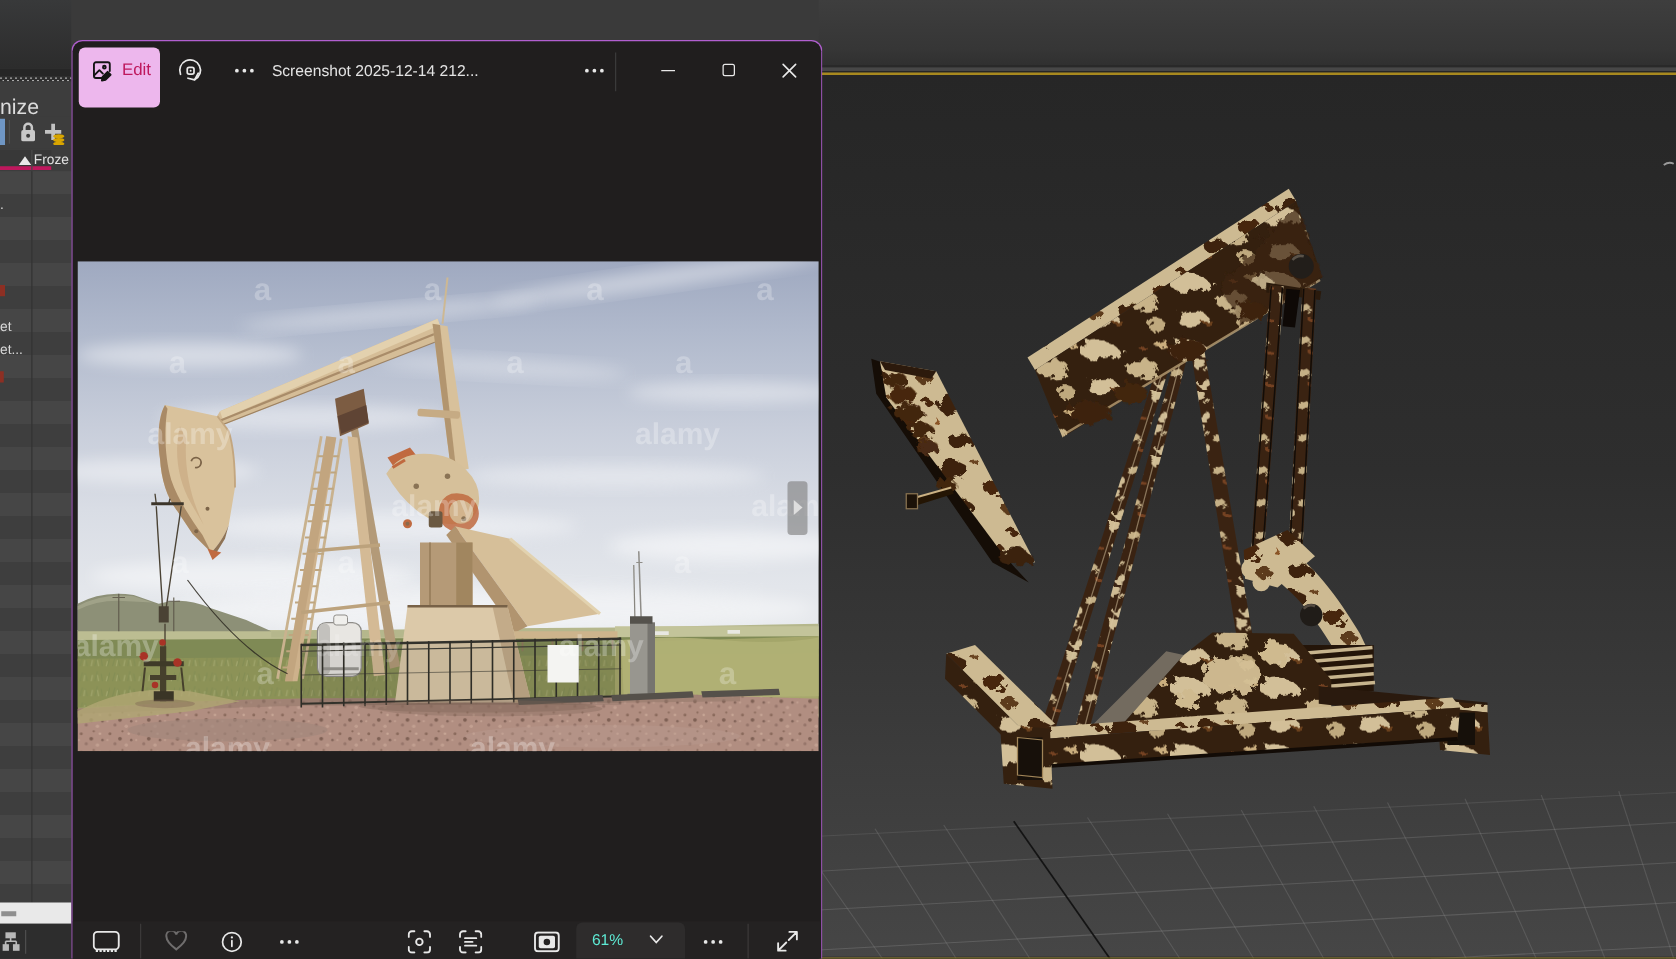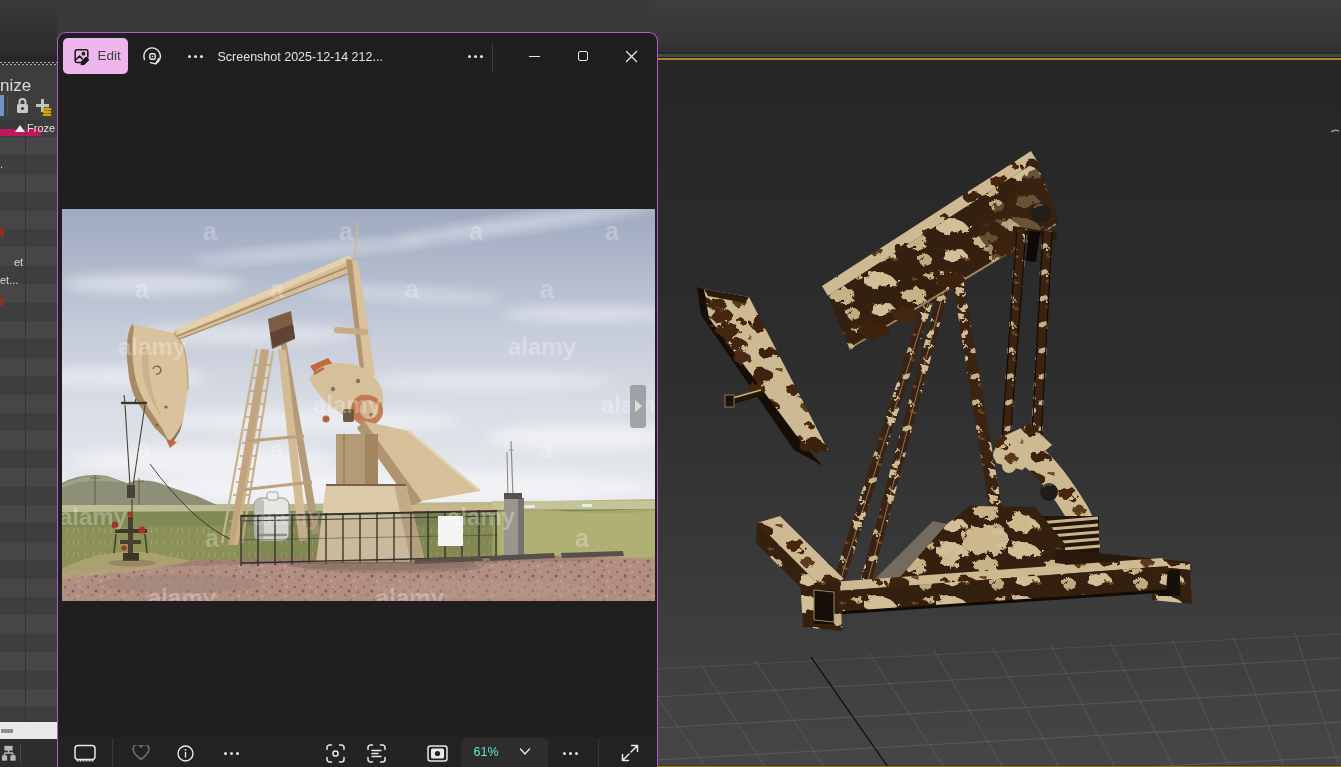--- a/index.html
+++ b/index.html
@@ -18,35 +18,35 @@
 #ptop{left:0;top:0;width:57px;height:55px;background:linear-gradient(#38393a,#2c2c2c);}
 #pband{left:0;top:55px;width:57px;height:6px;background:#262626;}
 #pdots{left:0;top:61px;width:57px;height:5px;background:#2e2e2e;}
 #pdots:before{content:"";position:absolute;left:0;top:0.5px;width:57px;height:1.4px;background:repeating-linear-gradient(90deg,#ababab 0 1.6px,transparent 1.6px 4px);}
 #pdots:after{content:"";position:absolute;left:2px;top:3px;width:55px;height:1.4px;background:repeating-linear-gradient(90deg,#ababab 0 1.6px,transparent 1.6px 4px);}
 #pmenu{left:0;top:65px;width:57px;height:28px;background:#3d3d3d;color:#dcdcdc;font-size:17px;}
 #pmenu span{position:absolute;left:0px;top:11px;}
 #ptool{left:0;top:93px;width:57px;height:26px;background:#3d3d3d;}
 #pblue{left:0;top:95px;width:4px;height:21px;background:#6f96c4;}
 #psep1{left:7px;top:96px;width:1px;height:19px;background:#4e4e4e;}
-#phead{left:0;top:120px;width:41px;height:16px;background:#383838;border-bottom:7px solid #be185d;color:#e2e2e2;font-size:11px;}
+#phead{left:0;top:120px;width:41px;height:16px;background:#383838;border-bottom:3px solid #be185d;color:#e2e2e2;font-size:11px;}
 #phead .tri{position:absolute;left:15px;top:5px;width:0;height:0;border-left:5px solid transparent;border-right:5px solid transparent;border-bottom:7px solid #e8e8e8;}
 #phead .ftxt{position:absolute;left:27px;top:2px;}
 #phead .csep{position:absolute;left:25px;top:0;width:1px;height:16px;background:#494949;}
 #prows{left:0;top:137px;width:57px;height:585px;background:repeating-linear-gradient(#464646 0 18.4px,#3e3e3e 18.4px 36.8px);}
 #prows .csep{position:absolute;left:25px;top:0;width:1px;height:585px;background:#333;}
 .rtxt{position:absolute;color:#d8d8d8;font-size:11px;}
 .rred{position:absolute;background:#8d2f23;}
 #pscroll{left:0;top:722px;width:57px;height:17px;background:#e9e9e9;}
 #pthumb{left:1px;top:729px;width:12px;height:4px;background:#8f8f8f;}
 #pstatus{left:0;top:739px;width:57px;height:28px;background:#2d2d2d;}
 #pssep{left:20px;top:744px;width:1px;height:19px;background:#4d4d4d;}
 
 #win{left:56.5px;top:31.5px;width:601px;height:736px;background:#201e1e;border:1.5px solid #b15fd0;border-bottom:none;border-radius:9px 9px 0 0;z-index:5;overflow:hidden;}
-#btnEdit{left:5px;top:5.5px;width:65px;height:36px;background:#edb7ed;border-radius:5px;color:#404040;}
+#btnEdit{left:5px;top:5.5px;width:65px;height:48px;background:#edb7ed;border-radius:5px;color:#be185d;}
 #btnEdit svg{position:absolute;left:9px;top:8.5px;}
 #btnEdit span{position:absolute;left:35px;top:10px;font-size:13.5px;}
 #title{left:160px;top:17px;width:276px;text-align:left;color:#e3e3e3;font-size:12.5px;white-space:nowrap;}
 .dots{display:flex;gap:3.4px;}
 .dots i{width:3px;height:3px;border-radius:50%;background:#e8e8e8;}
 #sepT{left:434.5px;top:9px;width:1px;height:31px;background:#3a3a3a;}
 #mindash{left:471px;top:23px;width:11px;height:1.6px;background:#e8e8e8;}
 #maxsq{left:520px;top:18.5px;width:10px;height:10px;border:1.2px solid #e8e8e8;border-radius:2px;}
 
 #photo{left:4px;top:176.5px;width:593px;height:392px;}
@@ -249,21 +249,21 @@
   <div class="abs" id="phead">
       <i class="tri"></i>
       <span class="csep"></span>
       <span class="ftxt">Froze</span>
     </div>
   <div class="abs" id="prows">
       <span class="csep"></span>
     </div>
   <div class="abs rtxt" style="left:0;top:158px;">.</div>
   <div class="abs rred" style="left:0;top:228px;width:4px;height:9px;"></div>
-  <div class="abs rtxt" style="left:14px;top:256px;">et</div>
+  <div class="abs rtxt" style="left:0;top:256px;">et</div>
   <div class="abs rtxt" style="left:0;top:274px;">et...</div>
   <div class="abs rred" style="left:0;top:297px;width:3px;height:9px;"></div>
   <div class="abs" id="pscroll"></div>
   <div class="abs" id="pthumb"></div>
   <div class="abs" id="pstatus"></div>
   <div class="abs" id="pssep"></div>
   <svg class="abs" style="left:2px;top:745px" width="16" height="16" viewBox="0 0 16 16">
     <g stroke="#b8b8b8" stroke-width="1.3" fill="none">
       <rect x="3" y="1.5" width="7" height="3.5" fill="#b8b8b8"></rect>
       <path d="M6.5 5 V8 M2.5 8 H11 M2.5 8 V11 M11 8 V11"></path>

